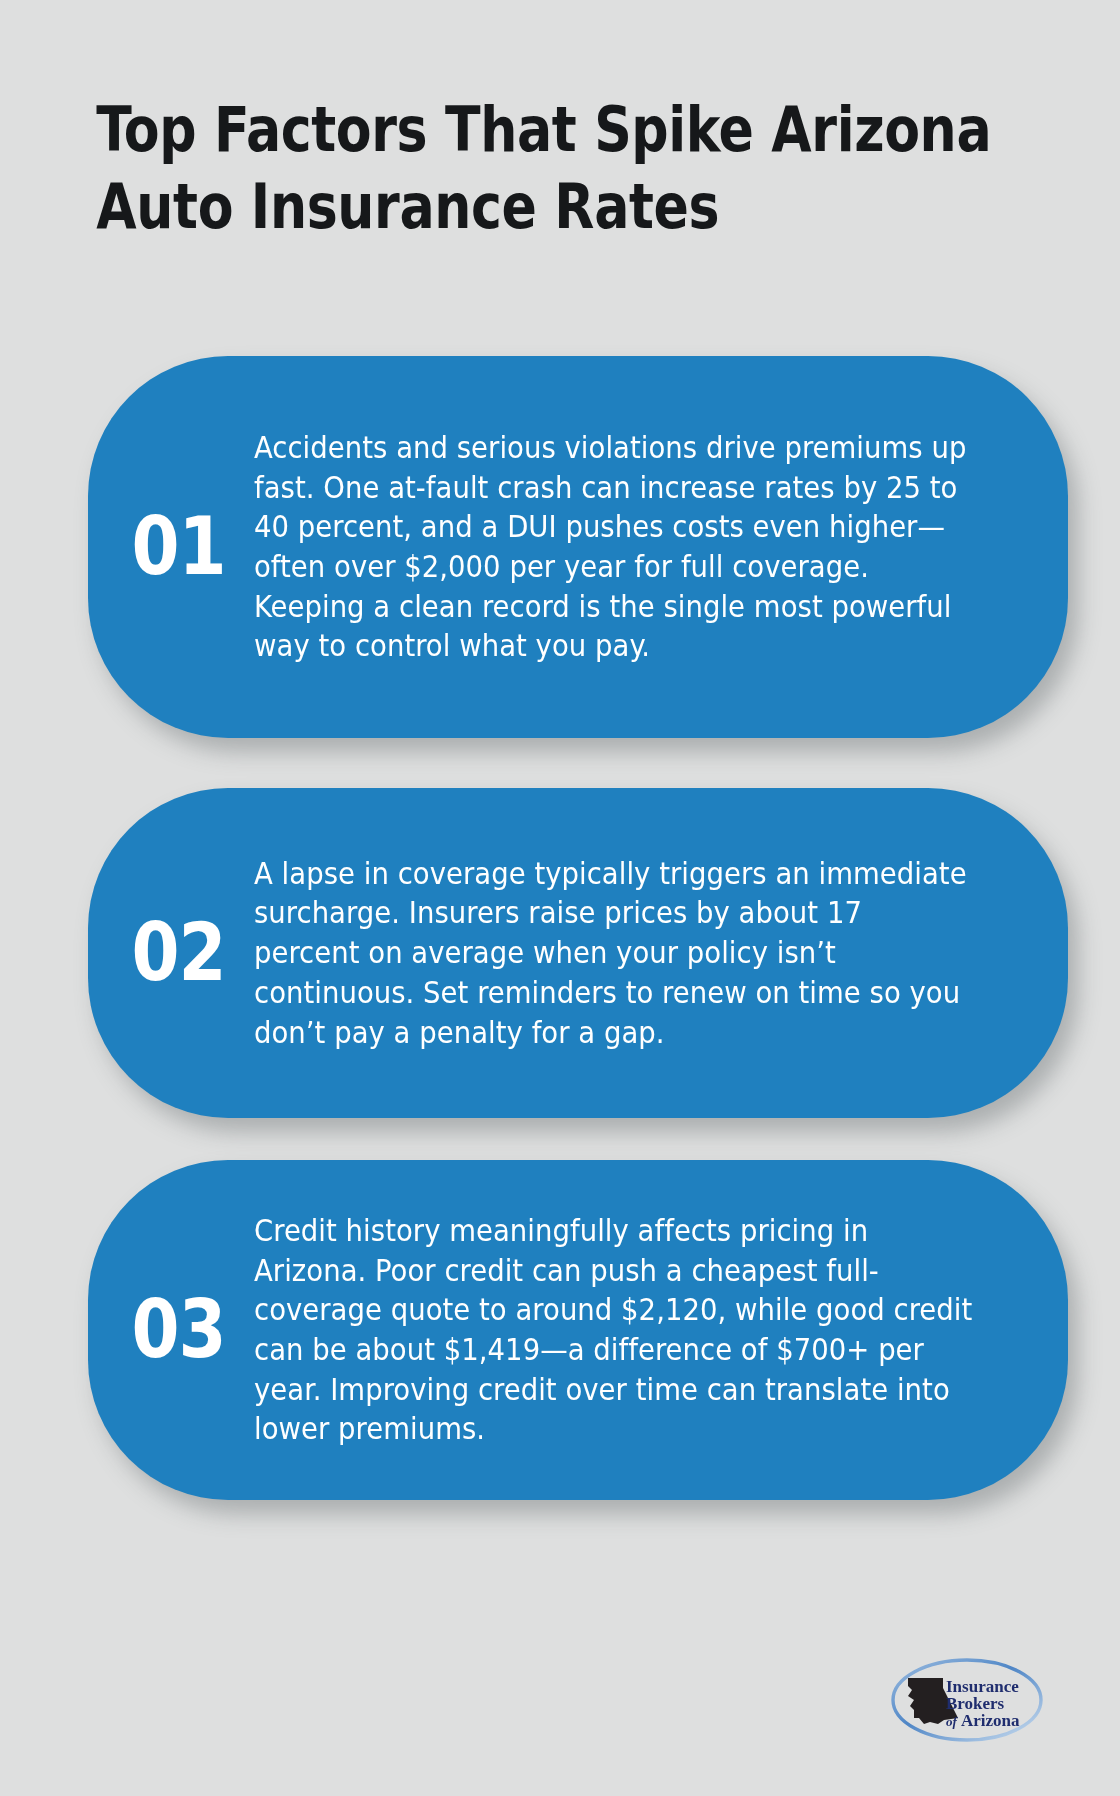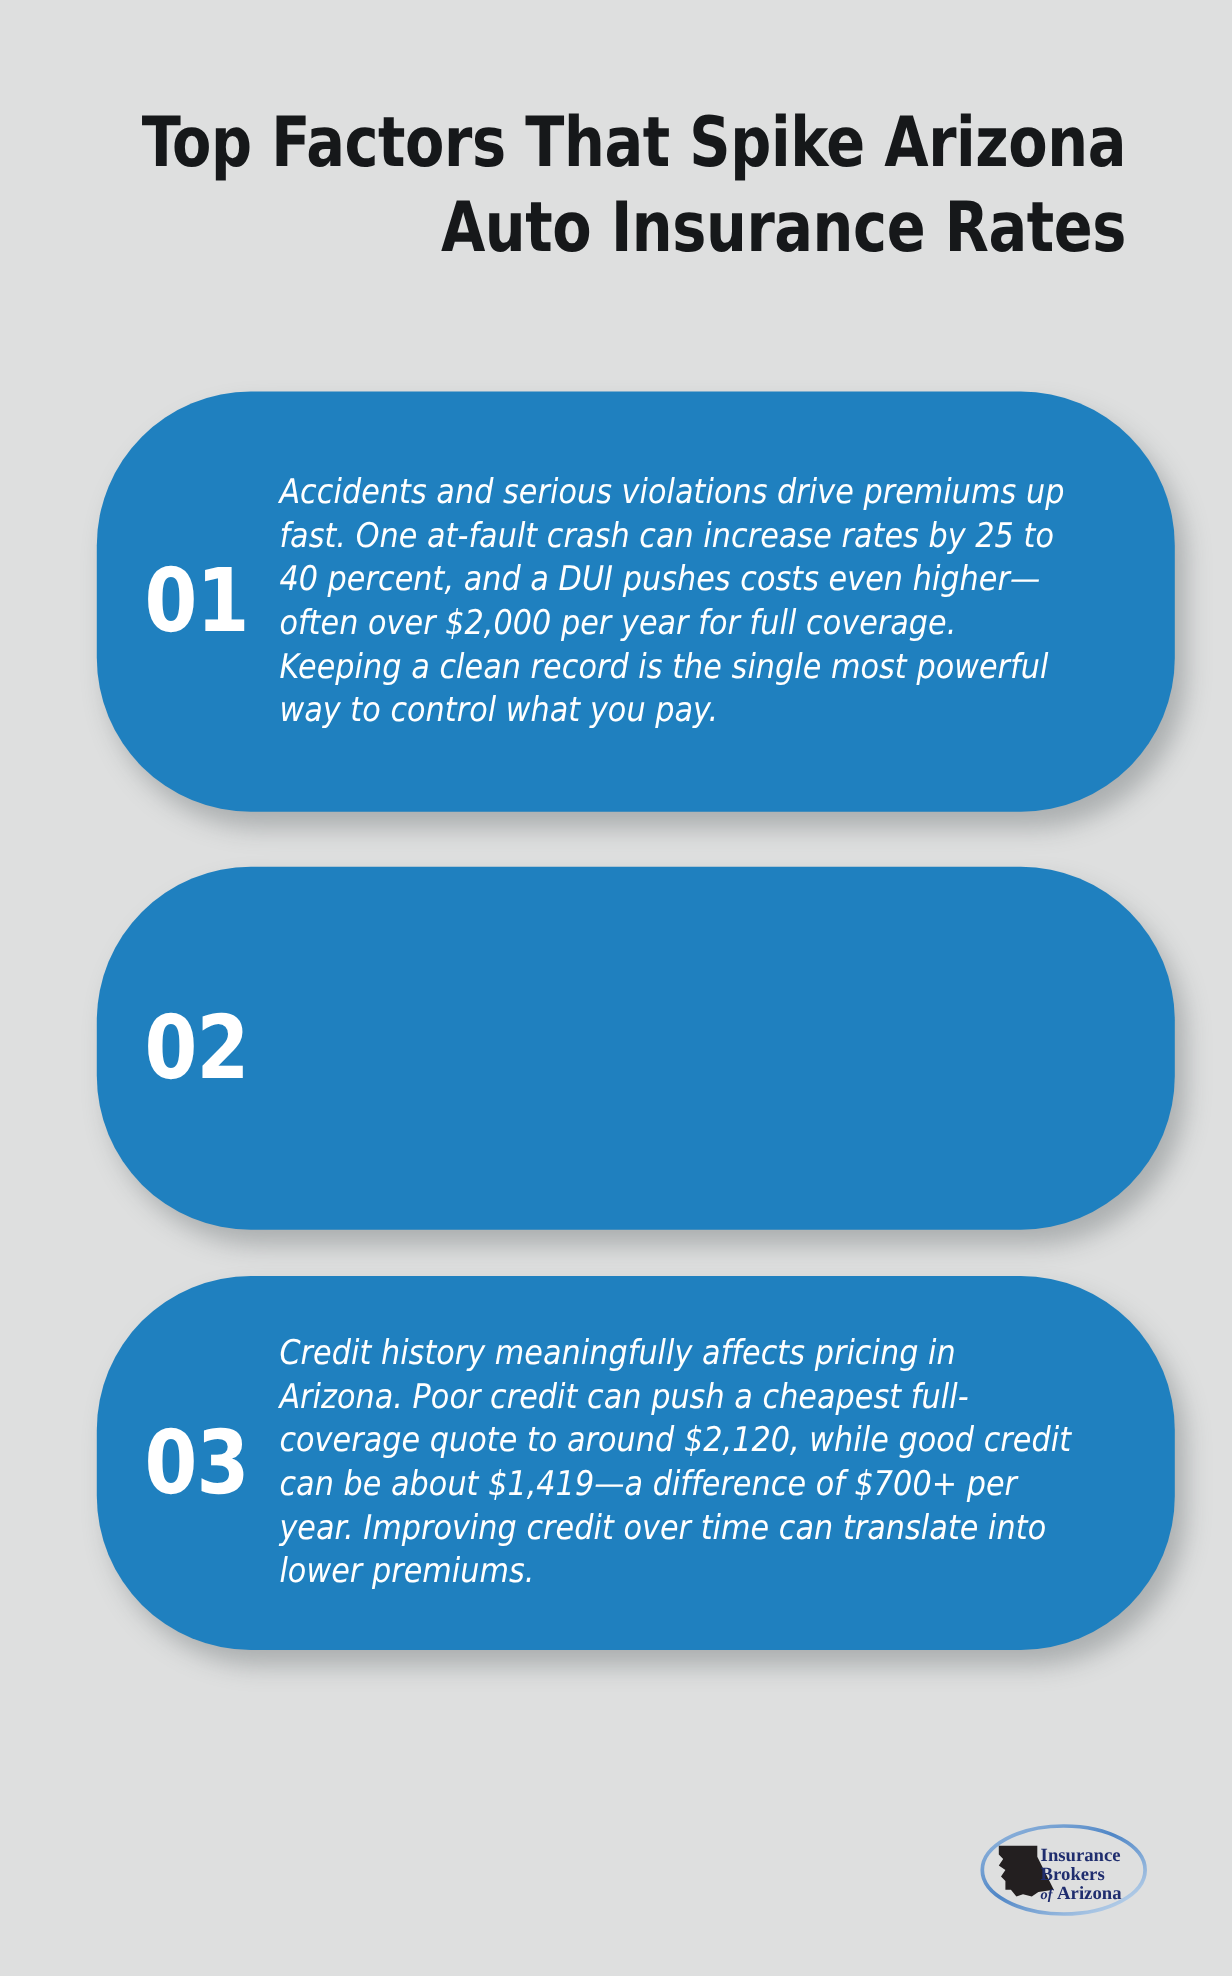--- a/index.html
+++ b/index.html
@@ -15,21 +15,21 @@
     position: relative;
     overflow: hidden;
   }
 
   
   .title-wrap {
     position: absolute;
     left: 0;
     top: 92px;
     width: 1120px;
-    text-align: right;
+    text-align: left;
     padding: 0 56px;
   }
   .title {
     font-family: "DejaVu Sans Condensed", "Liberation Sans Narrow", "Liberation Sans", sans-serif;
     font-size: 63px;
     line-height: 1.22;
     font-weight: 700;
     color: #16181a;
     letter-spacing: -0.4px;
     transform: scaleX(0.92);
@@ -71,21 +71,20 @@
     text-align: center;
     padding-left: 22px;
     letter-spacing: -1px;
     transform: scaleX(0.96);
   }
 
   .card-body {
     flex: 1 1 auto;
     padding-right: 82px;
     padding-left: 6px;
-    font-style: italic;
   }
 
   .card-text {
     font-family: "DejaVu Sans Condensed", "Liberation Sans Narrow", "Liberation Sans", sans-serif;
     font-size: 31px;
     line-height: 1.28;
     color: #ffffff;
     letter-spacing: 0.05px;
     transform: scaleX(0.985);
     transform-origin: left center;
@@ -115,20 +114,23 @@
 
   <div class="card card-1">
     <div class="card-number">01</div>
     <div class="card-body">
       <p class="card-text">Accidents and serious violations drive premiums up fast. One at-fault crash can increase rates by 25 to 40 percent, and a DUI pushes costs even higher—often over $2,000 per year for full coverage. Keeping a clean record is the single most powerful way to control what you pay.</p>
     </div>
   </div>
 
   <div class="card card-2">
     <div class="card-number">02</div>
+    <div class="card-body">
+      <p class="card-text">A lapse in coverage typically triggers an immediate surcharge. Insurers raise prices by about 17 percent on average when your policy isn’t continuous. Set reminders to renew on time so you don’t pay a penalty for a gap.</p>
+    </div>
   </div>
 
   <div class="card card-3">
     <div class="card-number">03</div>
     <div class="card-body">
       <p class="card-text">Credit history meaningfully affects pricing in Arizona. Poor credit can push a cheapest full-coverage quote to around $2,120, while good credit can be about $1,419—a difference of $700+ per year. Improving credit over time can translate into lower premiums.</p>
     </div>
   </div>
 
 </div>

